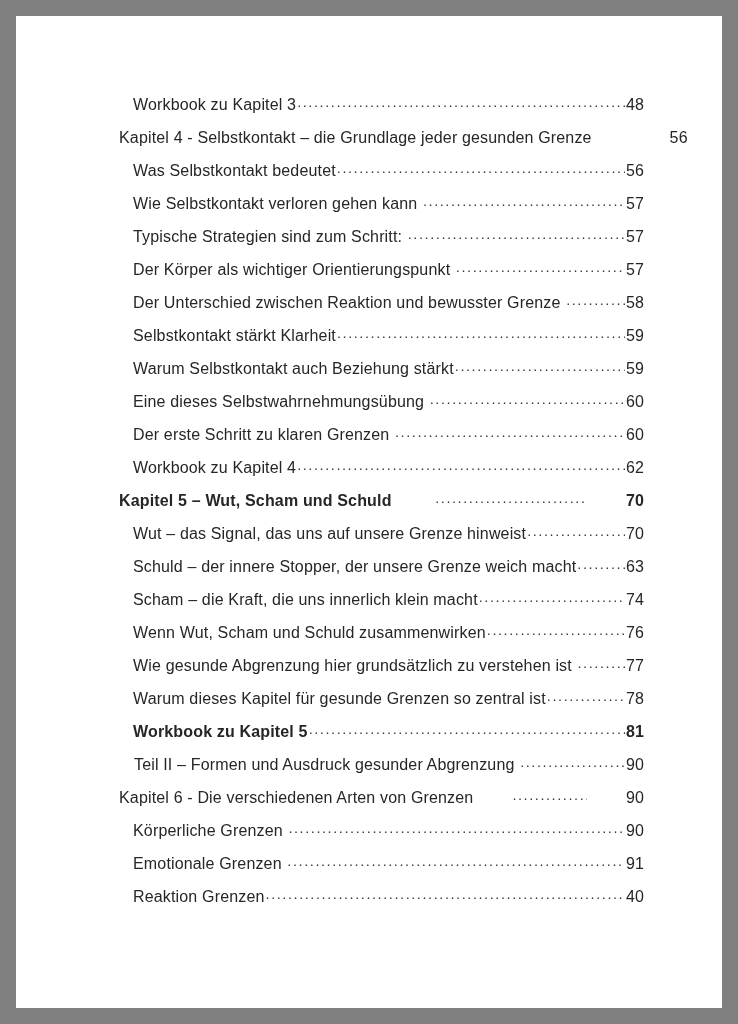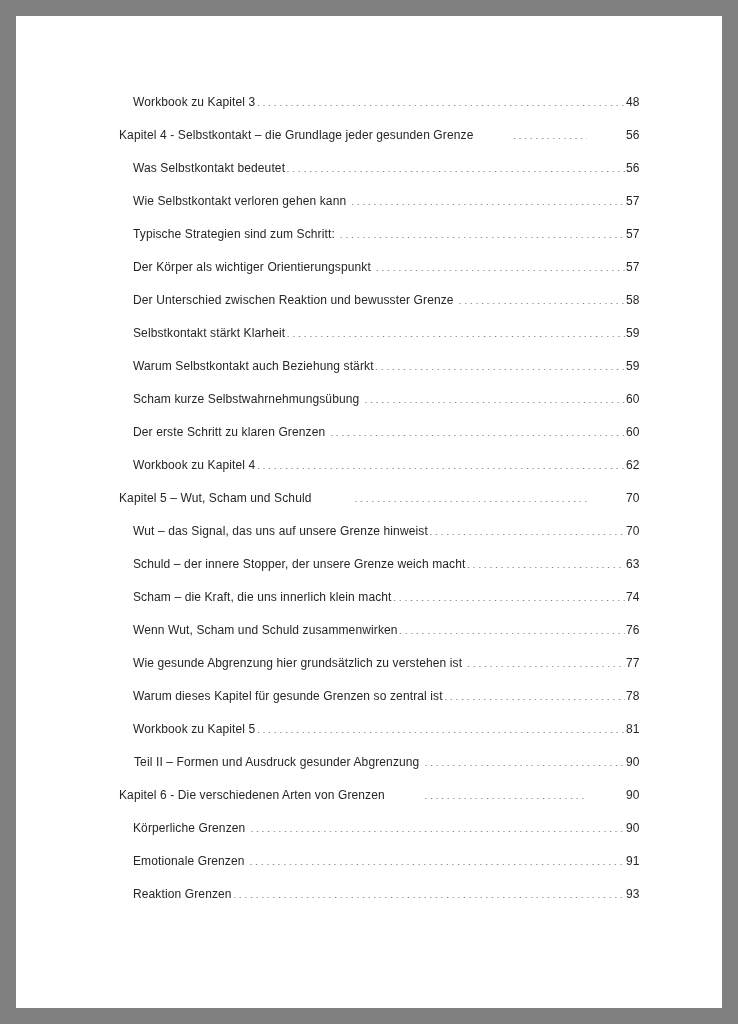--- a/index.html
+++ b/index.html
@@ -29,32 +29,32 @@
     left: 0;
     top: 0;
     width: 706px;
     padding-top: 78px;
   }
 
   .toc-entry {
     display: flex;
     align-items: baseline;
     height: 33px;
-    font-size: 12px;
+    font-size: 16px;
     color: #262626;
     letter-spacing: 0.01em;
     white-space: pre;
   }
 
   
   .toc-entry.lvl0 { padding-left: 90px; margin-left: 28px; }
   .toc-entry.lvl1 { padding-left: 103px; gap: 38px; }
   .toc-entry.lvl2 { padding-left: 117px; }
 
-  .toc-entry.bold { font-weight: normal; }
+  .toc-entry.bold { font-weight: bold; }
 
   .toc-title {
     flex: 0 1 auto;
     white-space: pre;
   }
 
   .toc-leader {
     flex: 1 1 auto;
     overflow: hidden;
     margin: 0 1px;
@@ -90,30 +90,30 @@
   <div id="toc-list">
       <div class="toc-entry lvl2"><span class="toc-title">Workbook zu Kapitel 3</span><span class="toc-leader"></span><span class="toc-page">48</span></div>
       <div class="toc-entry lvl1"><span class="toc-title">Kapitel 4 - Selbstkontakt – die Grundlage jeder gesunden Grenze</span><span class="toc-leader"></span><span class="toc-page">56</span></div>
       <div class="toc-entry lvl2"><span class="toc-title">Was Selbstkontakt bedeutet</span><span class="toc-leader"></span><span class="toc-page">56</span></div>
       <div class="toc-entry lvl2"><span class="toc-title">Wie Selbstkontakt verloren gehen kann </span><span class="toc-leader"></span><span class="toc-page">57</span></div>
       <div class="toc-entry lvl2"><span class="toc-title">Typische Strategien sind zum Schritt: </span><span class="toc-leader"></span><span class="toc-page">57</span></div>
       <div class="toc-entry lvl2"><span class="toc-title">Der Körper als wichtiger Orientierungspunkt </span><span class="toc-leader"></span><span class="toc-page">57</span></div>
       <div class="toc-entry lvl2"><span class="toc-title">Der Unterschied zwischen Reaktion und bewusster Grenze </span><span class="toc-leader"></span><span class="toc-page">58</span></div>
       <div class="toc-entry lvl2"><span class="toc-title">Selbstkontakt stärkt Klarheit</span><span class="toc-leader"></span><span class="toc-page">59</span></div>
       <div class="toc-entry lvl2"><span class="toc-title">Warum Selbstkontakt auch Beziehung stärkt</span><span class="toc-leader"></span><span class="toc-page">59</span></div>
-      <div class="toc-entry lvl2"><span class="toc-title">Scham kurze Selbstwahrnehmungsübung </span><span class="toc-leader"></span><span class="toc-page">60</span></div>
+      <div class="toc-entry lvl2"><span class="toc-title">Eine dieses Selbstwahrnehmungsübung </span><span class="toc-leader"></span><span class="toc-page">60</span></div>
       <div class="toc-entry lvl2"><span class="toc-title">Der erste Schritt zu klaren Grenzen </span><span class="toc-leader"></span><span class="toc-page">60</span></div>
       <div class="toc-entry lvl2"><span class="toc-title">Workbook zu Kapitel 4</span><span class="toc-leader"></span><span class="toc-page">62</span></div>
       <div class="toc-entry lvl1 bold"><span class="toc-title">Kapitel 5 – Wut, Scham und Schuld </span><span class="toc-leader"></span><span class="toc-page">70</span></div>
       <div class="toc-entry lvl2"><span class="toc-title">Wut – das Signal, das uns auf unsere Grenze hinweist</span><span class="toc-leader"></span><span class="toc-page">70</span></div>
       <div class="toc-entry lvl2"><span class="toc-title">Schuld – der innere Stopper, der unsere Grenze weich macht</span><span class="toc-leader"></span><span class="toc-page">63</span></div>
       <div class="toc-entry lvl2"><span class="toc-title">Scham – die Kraft, die uns innerlich klein macht</span><span class="toc-leader"></span><span class="toc-page">74</span></div>
       <div class="toc-entry lvl2"><span class="toc-title">Wenn Wut, Scham und Schuld zusammenwirken</span><span class="toc-leader"></span><span class="toc-page">76</span></div>
       <div class="toc-entry lvl2"><span class="toc-title">Wie gesunde Abgrenzung hier grundsätzlich zu verstehen ist </span><span class="toc-leader"></span><span class="toc-page">77</span></div>
       <div class="toc-entry lvl2"><span class="toc-title">Warum dieses Kapitel für gesunde Grenzen so zentral ist</span><span class="toc-leader"></span><span class="toc-page">78</span></div>
       <div class="toc-entry lvl2 bold"><span class="toc-title">Workbook zu Kapitel 5</span><span class="toc-leader"></span><span class="toc-page">81</span></div>
       <div class="toc-entry lvl0"><span class="toc-title">Teil II – Formen und Ausdruck gesunder Abgrenzung </span><span class="toc-leader"></span><span class="toc-page">90</span></div>
       <div class="toc-entry lvl1"><span class="toc-title">Kapitel 6 - Die verschiedenen Arten von Grenzen</span><span class="toc-leader"></span><span class="toc-page">90</span></div>
       <div class="toc-entry lvl2"><span class="toc-title">Körperliche Grenzen </span><span class="toc-leader"></span><span class="toc-page">90</span></div>
       <div class="toc-entry lvl2"><span class="toc-title">Emotionale Grenzen </span><span class="toc-leader"></span><span class="toc-page">91</span></div>
-      <div class="toc-entry lvl2"><span class="toc-title">Reaktion Grenzen</span><span class="toc-leader"></span><span class="toc-page">93</span></div>
+      <div class="toc-entry lvl2"><span class="toc-title">Reaktion Grenzen</span><span class="toc-leader"></span><span class="toc-page">40</span></div>
     </div>
 </div>
 
 </body></html>

